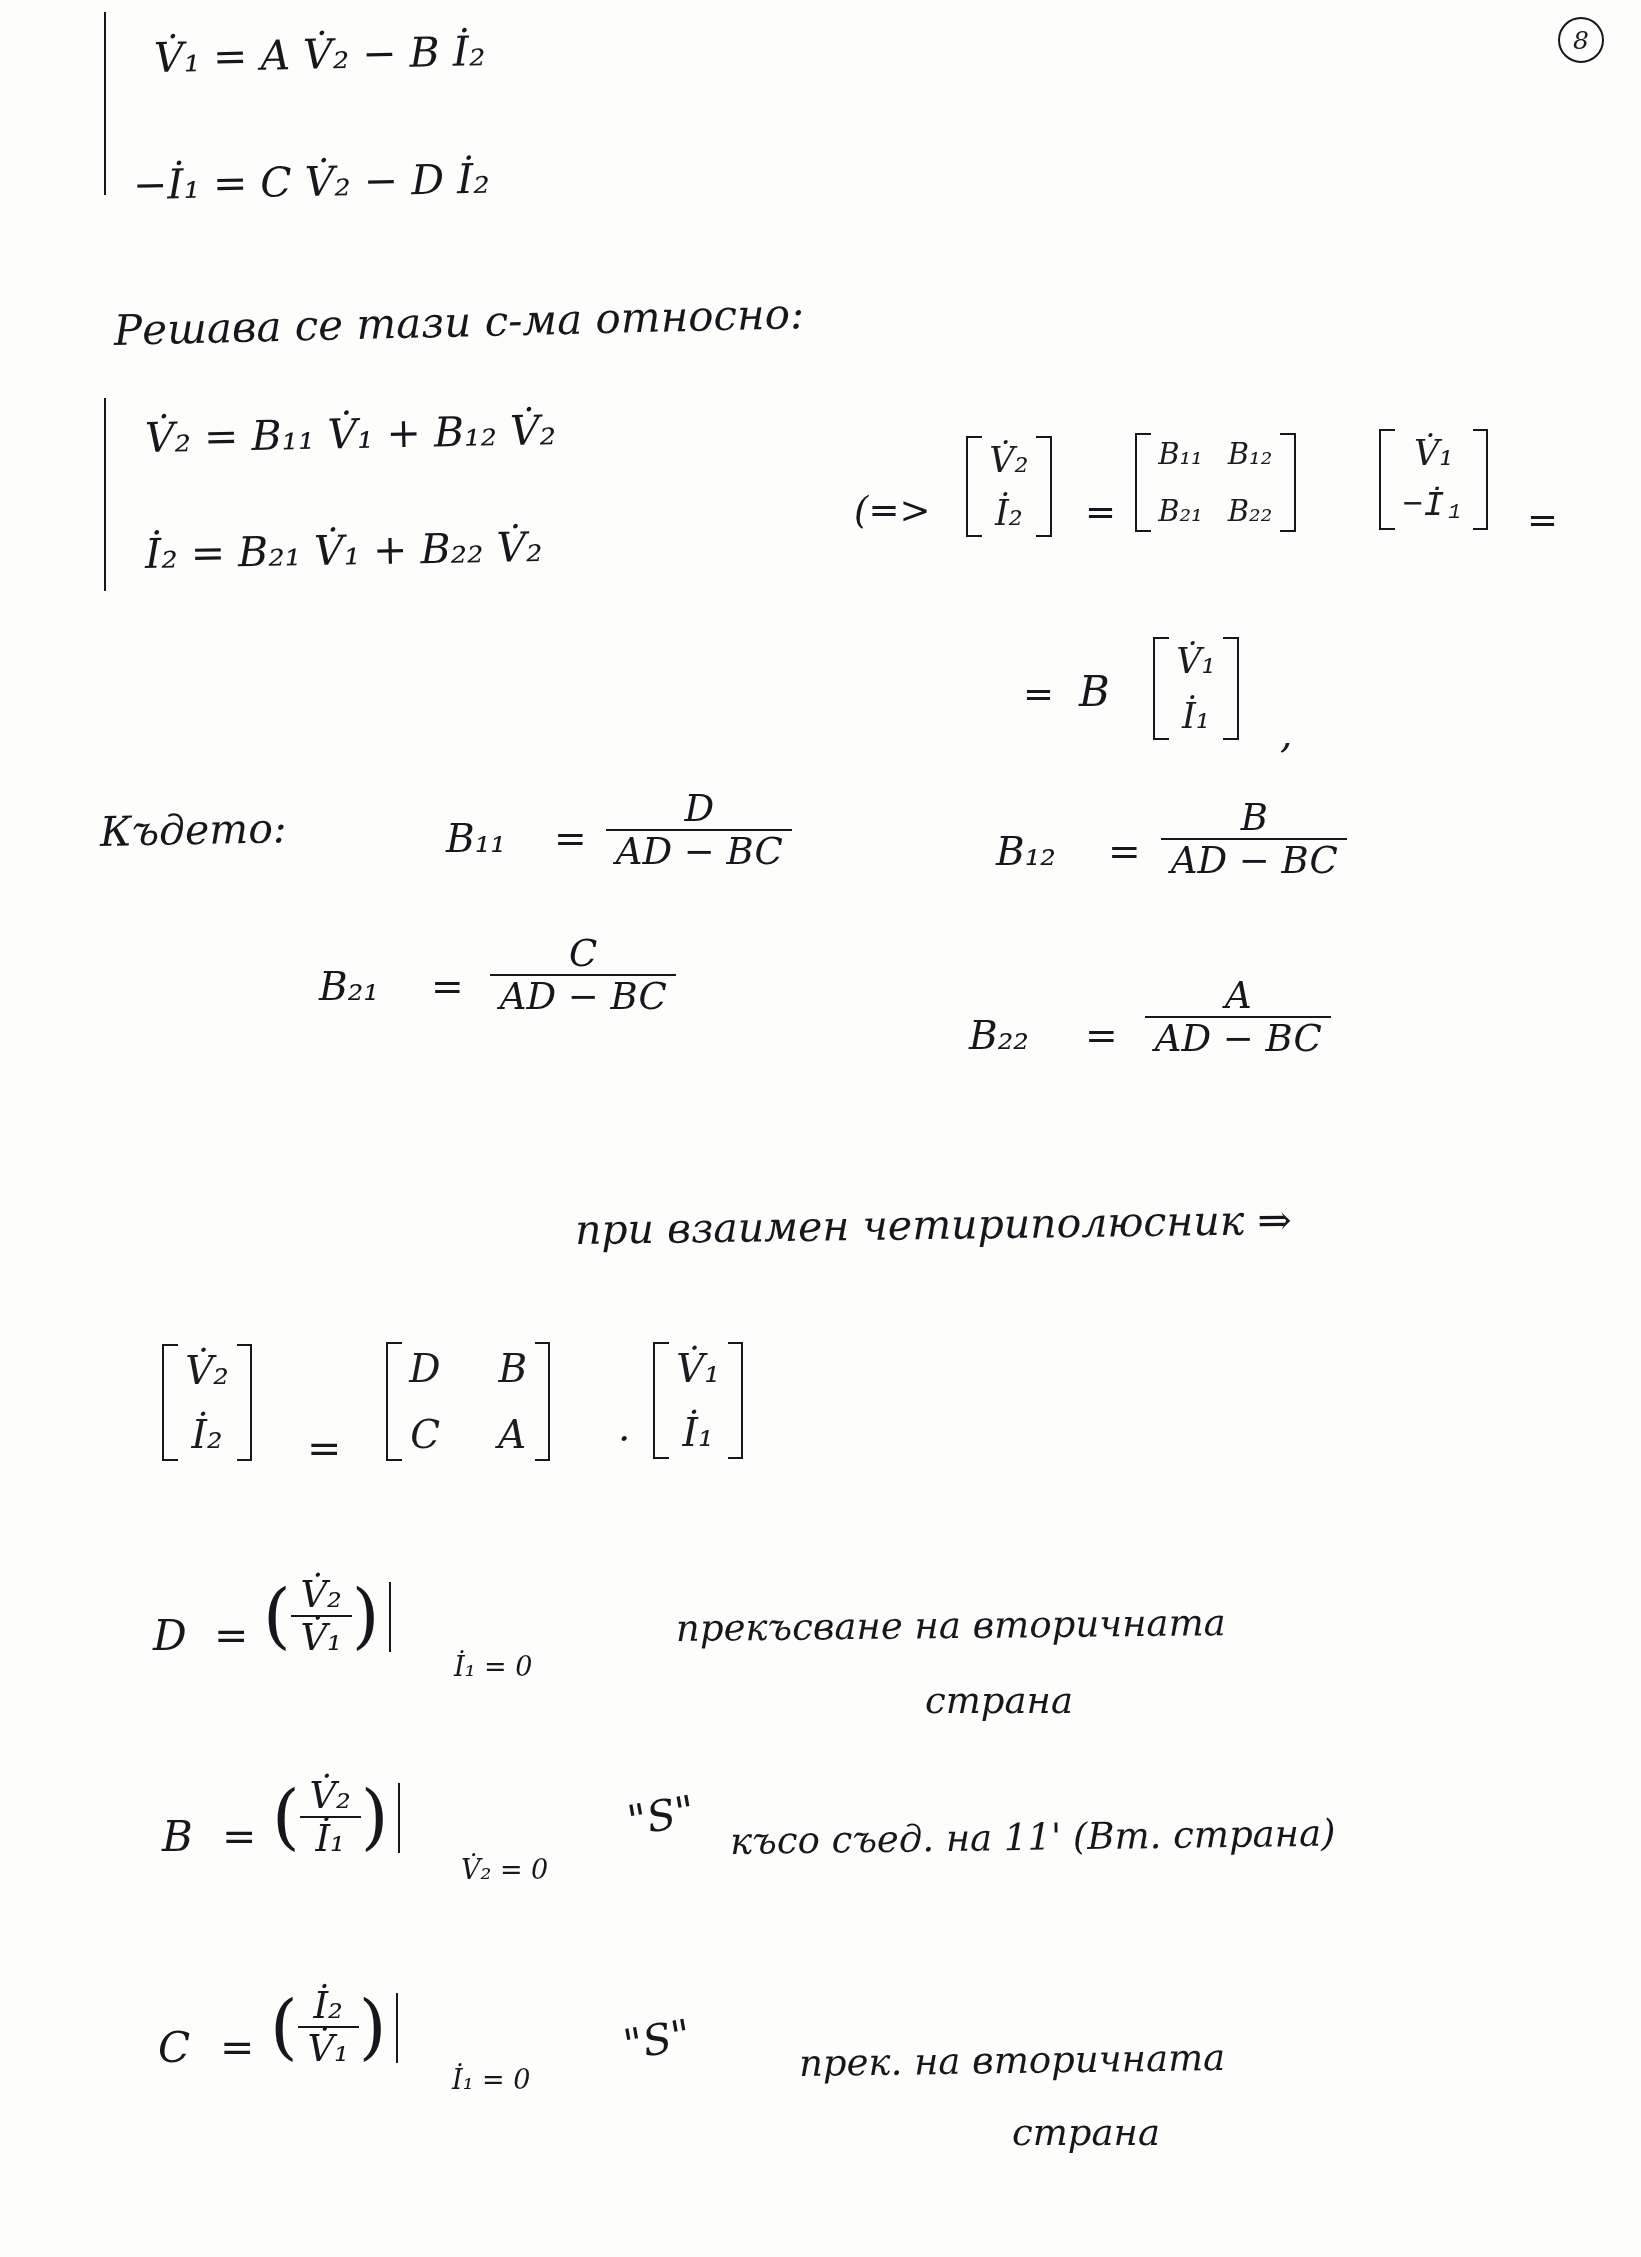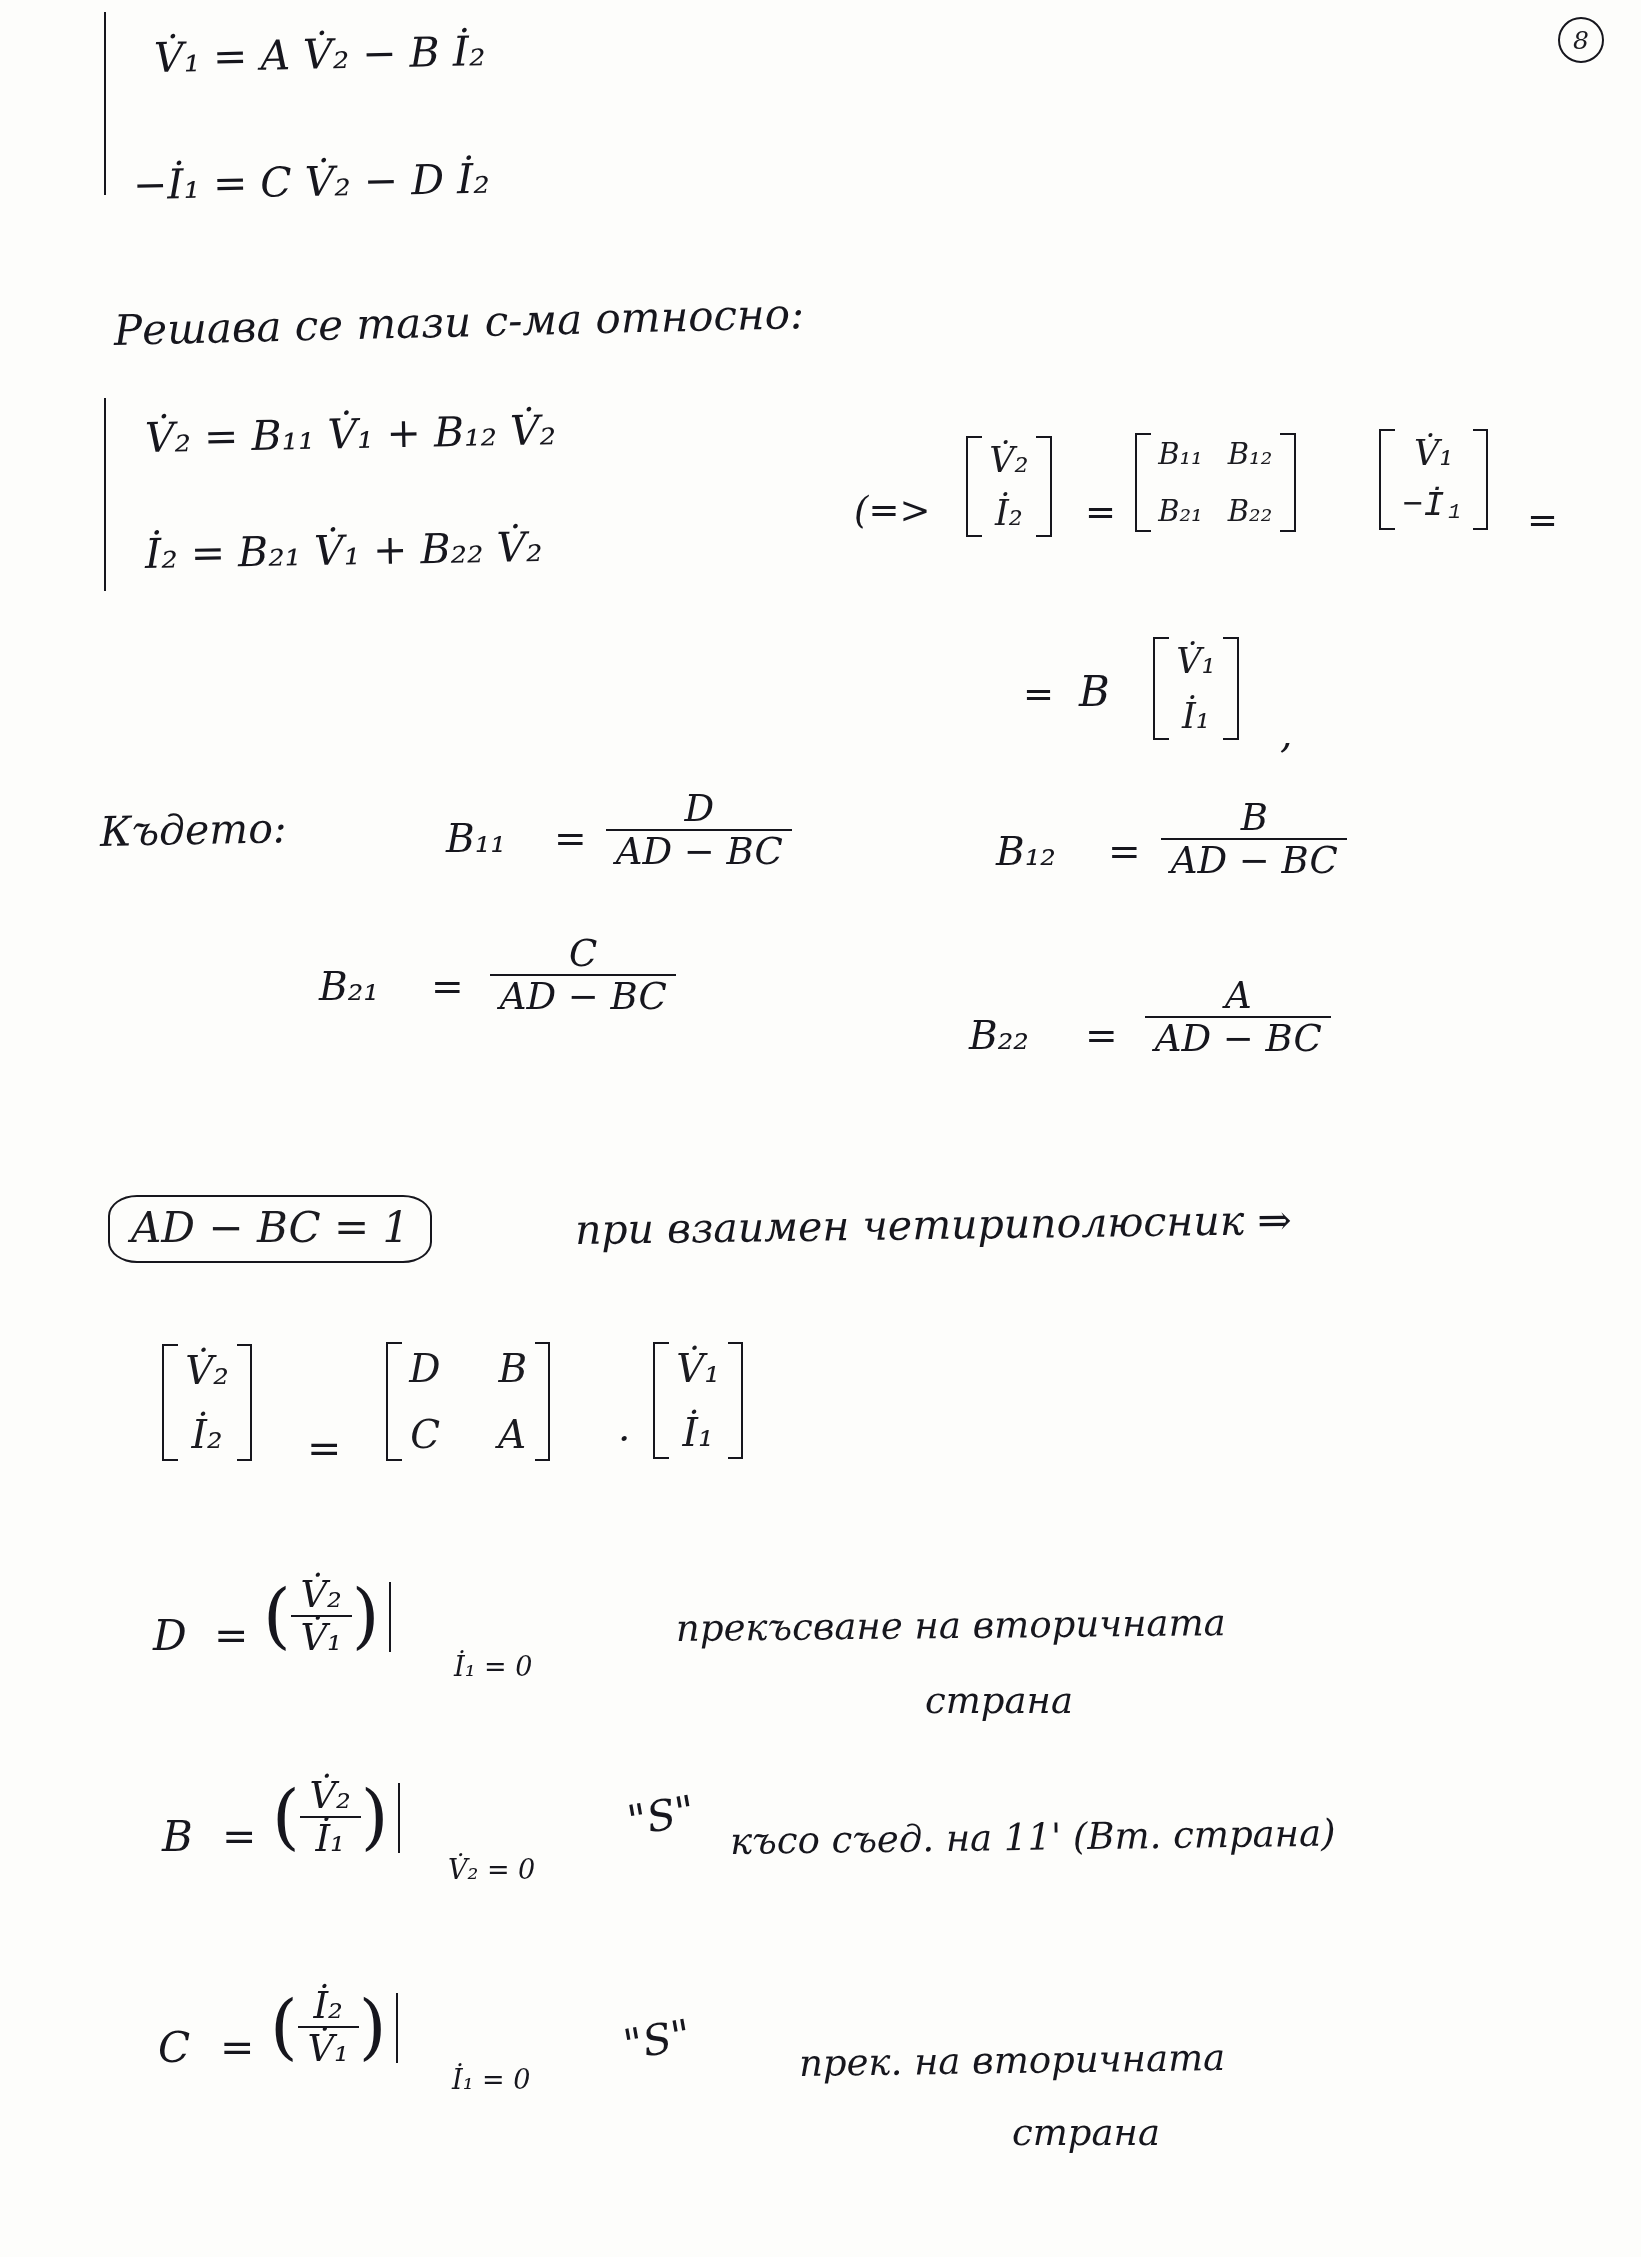--- a/index.html
+++ b/index.html
@@ -234,23 +234,20 @@
 
   <div class="hw" style="left:969px; top:1016px; font-size:39px;">B₂₂</div>
   <div class="hw" style="left:1085px; top:1016px; font-size:39px;">=</div>
   <div class="hw" style="left:1145px; top:977px; font-size:37px;">
     <span class="frac">
       <span class="num">A</span>
       <span class="den">AD − BC</span>
     </span>
   </div>
 
-  <div class="boxed" style="left:108px; top:1195px; font-size:42px;">
-    <span>AD − BC = 1</span>
-  </div>
 
   <div class="hw" style="left:575px; top:1209px; font-size:41px; transform: rotate(-0.8deg);">при взаимен четириполюсник ⇒</div>
 
   <div class="mat" style="left:162px; top:1344px; font-size:39px;">
     <span class="bk l"></span>
     <span class="cells">
       <span class="row">
           <span class="cell">V̇₂</span>
         </span>
       <span class="row" style="margin-top:19.3px;">
@@ -315,21 +312,21 @@
     <span class="paren">
       <span class="pl">(</span>
       <span class="frac">
         <span class="num">V̇₂</span>
         <span class="den">İ₁</span>
       </span>
       <span class="pr">)</span>
       <span class="vbar"></span>
     </span>
   </div>
-  <div class="hw sm" style="left:448px; top:1856px;">V̇₂ = 0</div>
+  <div class="hw sm" style="left:461px; top:1856px;">V̇₂ = 0</div>
   <div class="hw" style="left:628px; top:1800px; font-size:42px; transform: rotate(-10deg);">"S"</div>
   <div class="hw" style="left:730px; top:1823px; font-size:37px; transform: rotate(-0.8deg);">късо съед.  на   11' (Вт. страна)</div>
 
   <div class="hw" style="left:158px; top:2026px; font-size:42px;">C</div>
   <div class="hw" style="left:220px; top:2026px; font-size:41px;">=</div>
   <div class="hw" style="left:270px; top:1987px; font-size:37px;">
     <span class="paren">
       <span class="pl">(</span>
       <span class="frac">
         <span class="num">İ₂</span>

